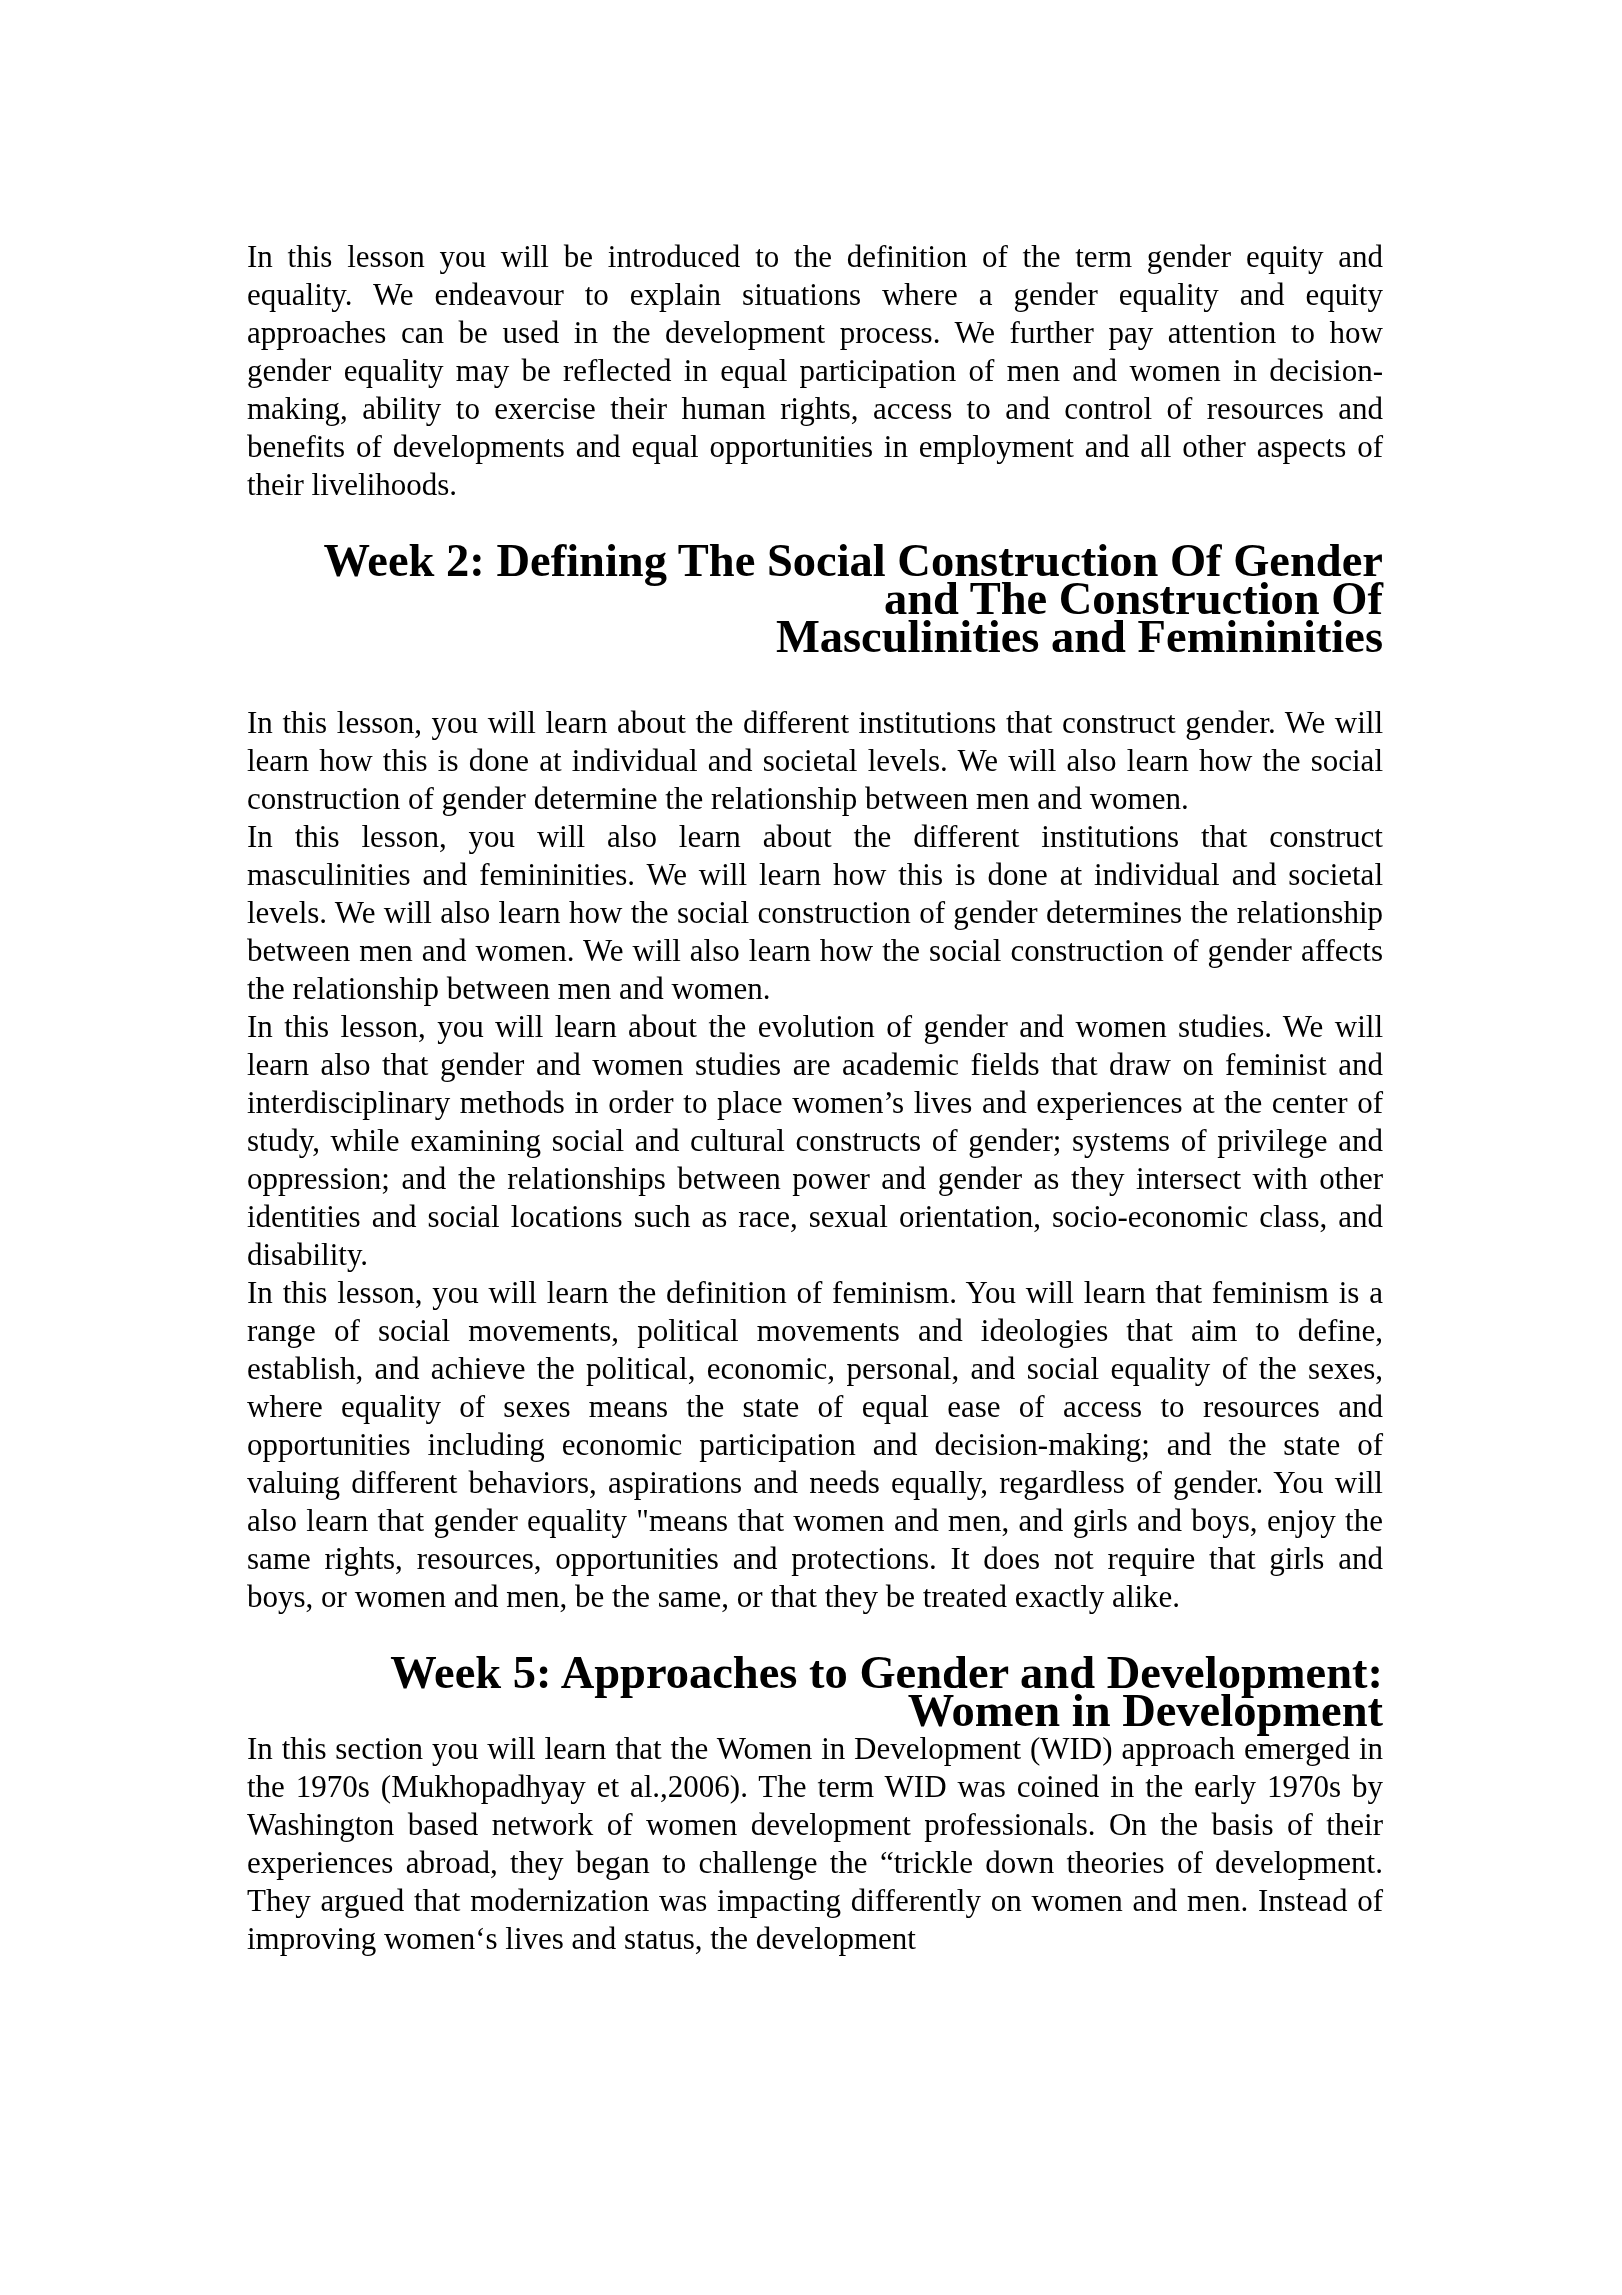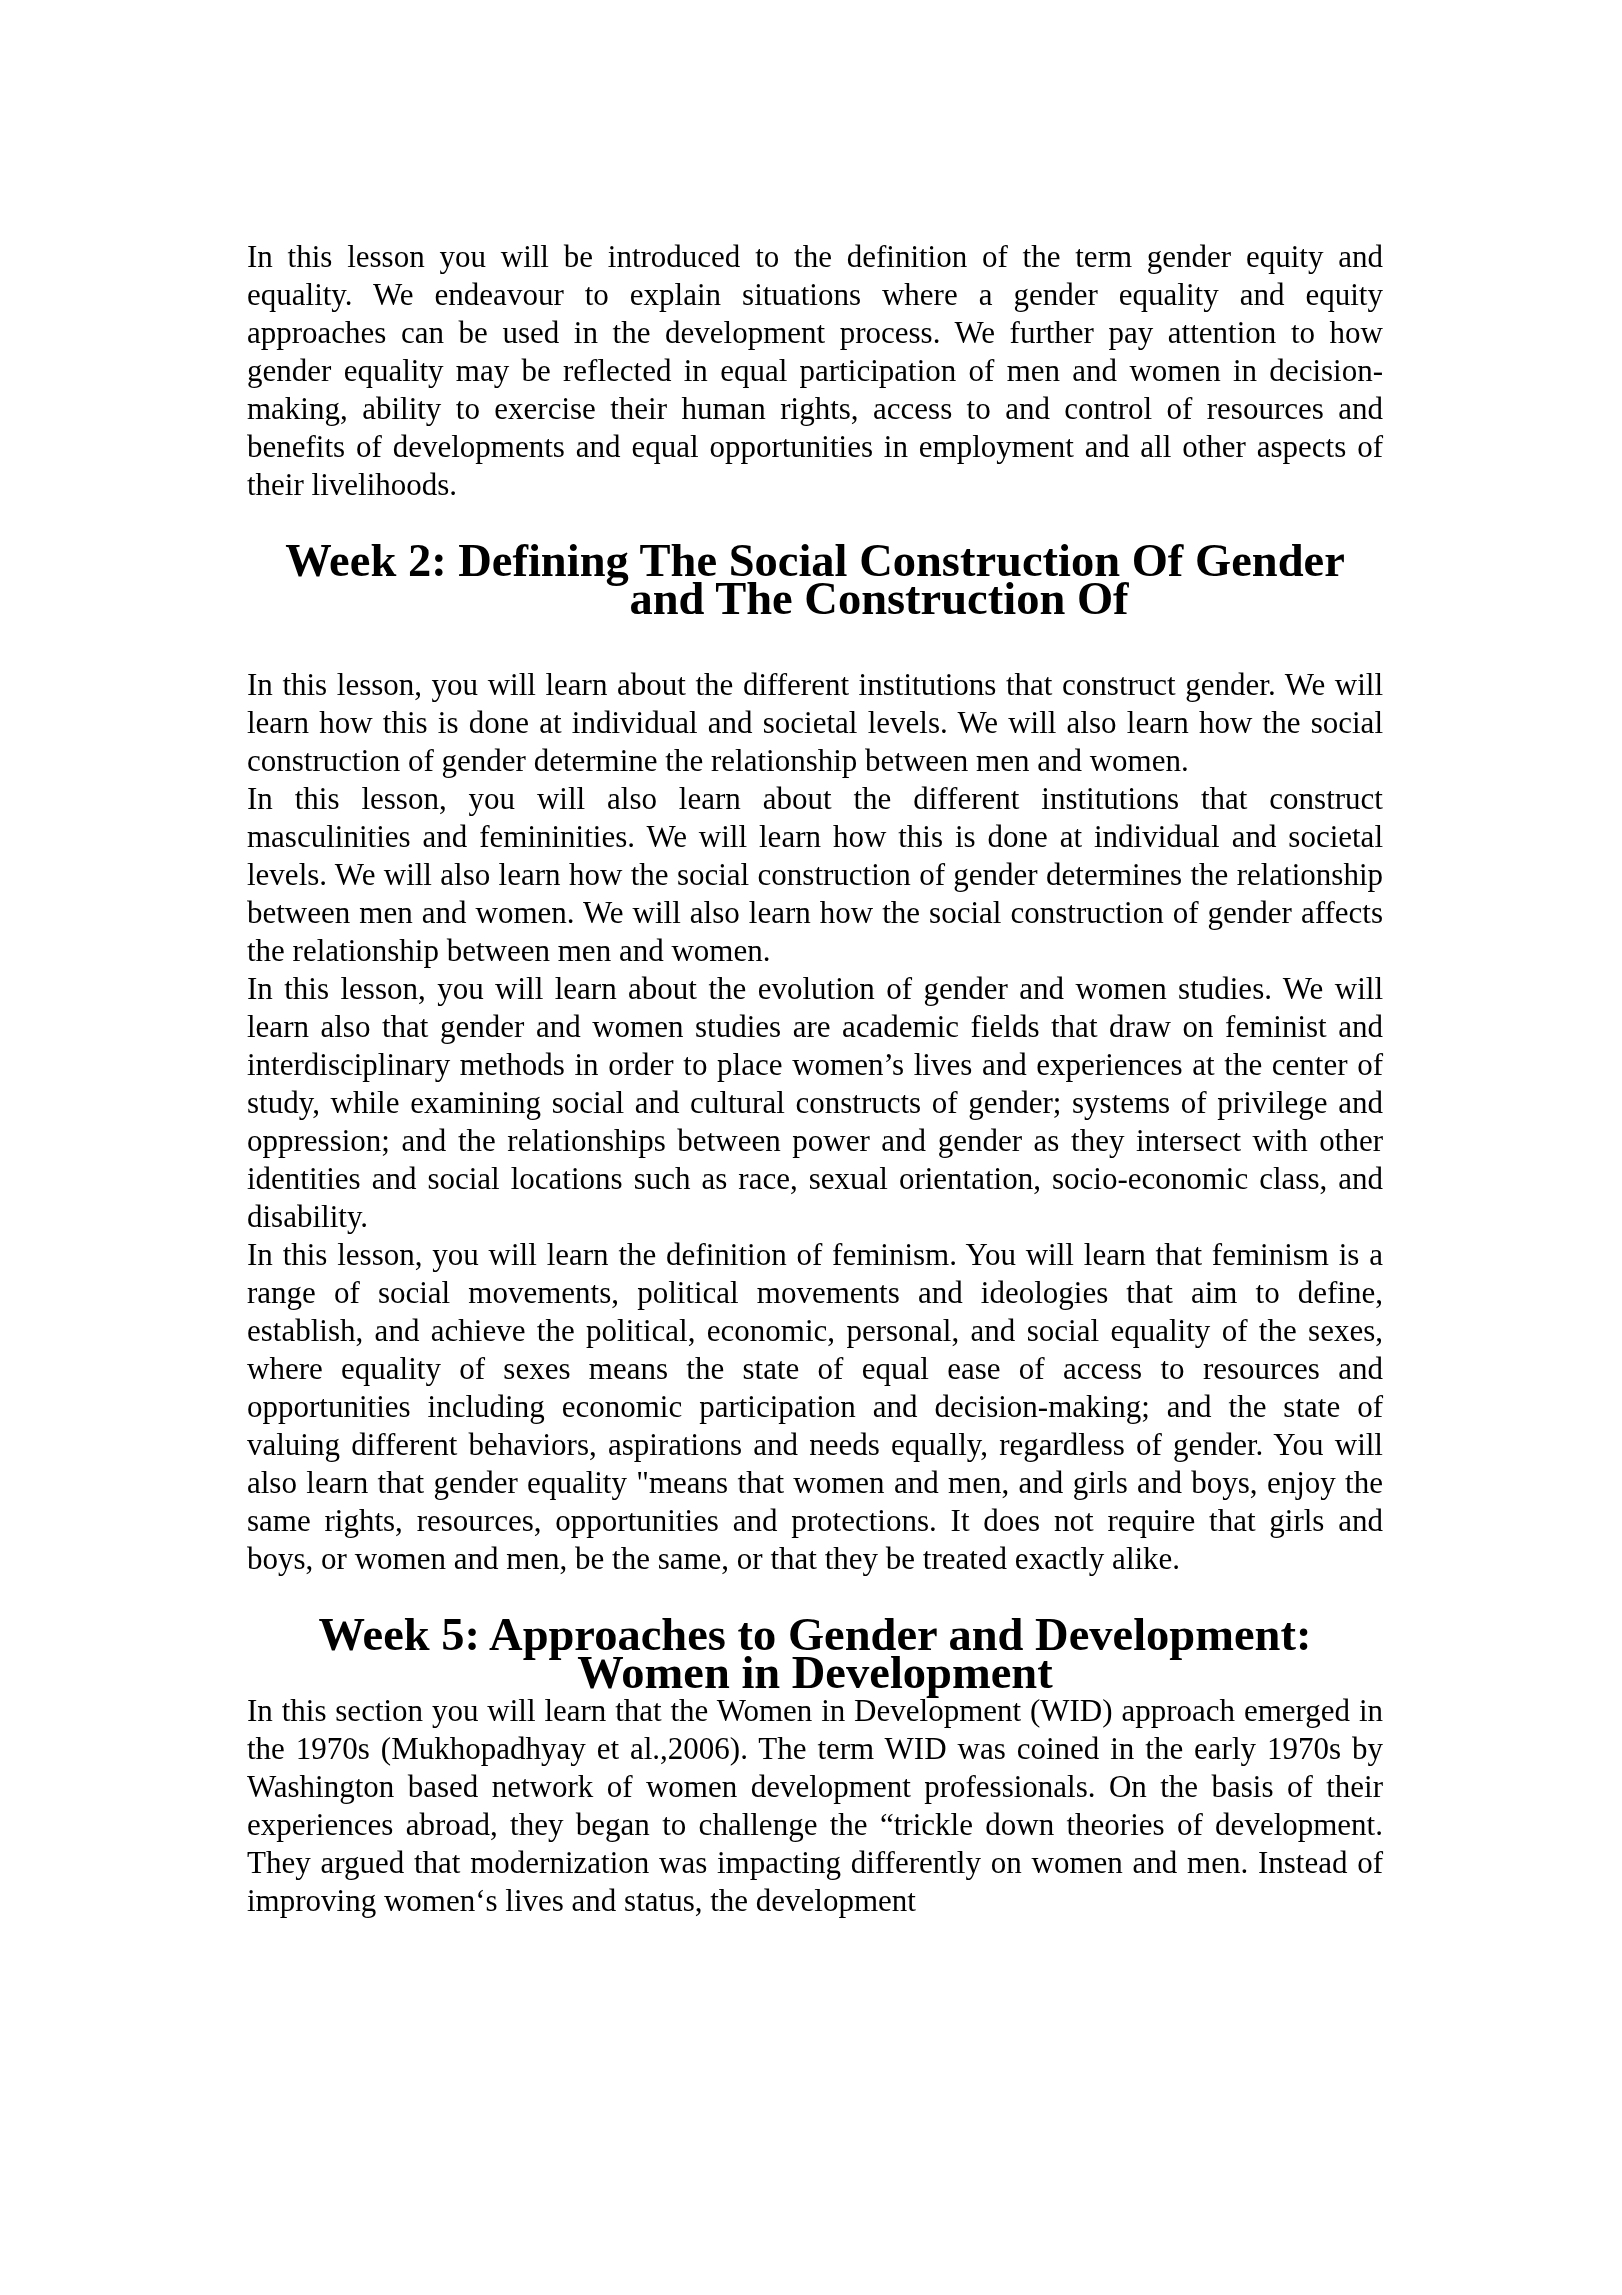--- a/index.html
+++ b/index.html
@@ -26,39 +26,39 @@
     text-align: justify;
   }
   .para {
     margin: 0;
     padding: 0;
   }
   .heading {
     margin: 38px 0 0 0;
     padding: 0;
     font-weight: bold;
-    text-align: center;
+    text-align: right;
   }
   .heading.hang {
     padding-left: 128px;
     text-indent: -128px;
   }
   .gap-before {
     margin-top: 48px;
   }
 </style>
 </head>
 <body>
 
 <div class="page">
   <div class="content">
 
     <p class="para">In this lesson you will be introduced to the definition of the term gender equity and equality.  We endeavour to explain situations where a gender equality and equity approaches can be used in the development process. We further pay attention to how gender equality may be reflected in equal participation of men and women in decision-making, ability to exercise their human rights, access to and control of resources and benefits of developments and equal opportunities in employment and all other aspects of their livelihoods.</p>
 
-    <h2 class="heading hang"><span>Week 2: Defining The Social Construction Of Gender and The Construction Of</span><br></h2>
+    <h2 class="heading hang"><span>Week 2: Defining The Social Construction Of Gender and The Construction Of</span><br><span>Masculinities and Femininities</span></h2>
 
     <p class="para gap-before">In this lesson, you will learn about the different institutions that construct gender. We will learn how this is done at individual and societal levels.  We will also learn how the social construction of gender determine the relationship between men and women.</p>
 
     <p class="para">In this lesson, you will also learn about the different institutions that construct masculinities and femininities.  We will learn how this is done at individual and societal levels. We will also learn how the social construction of gender determines the relationship between men and women. We will also learn how the social construction of gender affects the relationship between men and women.</p>
 
 
     <p class="para">In this lesson, you will learn about the evolution of gender and women studies. We will learn also that gender and women studies are academic fields that draw on feminist and interdisciplinary methods in order to place women’s lives and experiences at the center of study, while examining social and cultural constructs of gender; systems of privilege and oppression; and the relationships between power and gender as they intersect with other identities and social locations such as race, sexual orientation, socio-economic class, and disability.</p>
 
 
     <p class="para">In this lesson, you will learn the definition of feminism.  You will learn that feminism is a range of social movements, political movements and ideologies that aim to define, establish, and achieve the political, economic, personal, and social equality of the sexes, where equality of sexes means the state of equal ease of access to resources and opportunities including economic participation and decision-making; and the state of valuing different behaviors, aspirations and needs equally, regardless of gender. You will also learn that gender equality "means that women and men, and girls and boys, enjoy the same rights, resources, opportunities and protections. It does not require that girls and boys, or women and men, be the same, or that they be treated exactly alike.</p>

